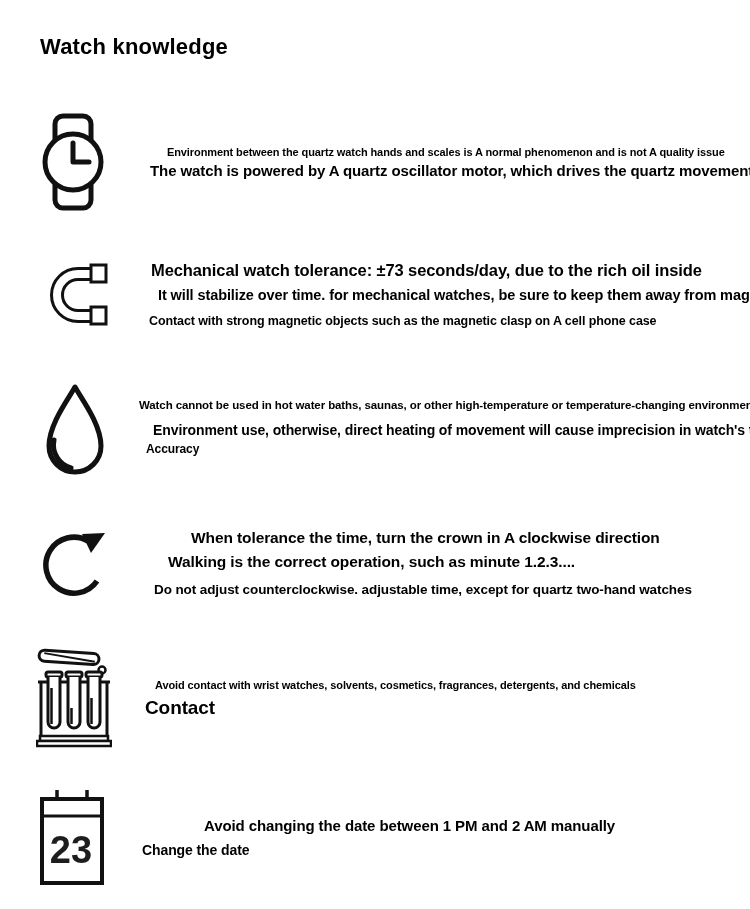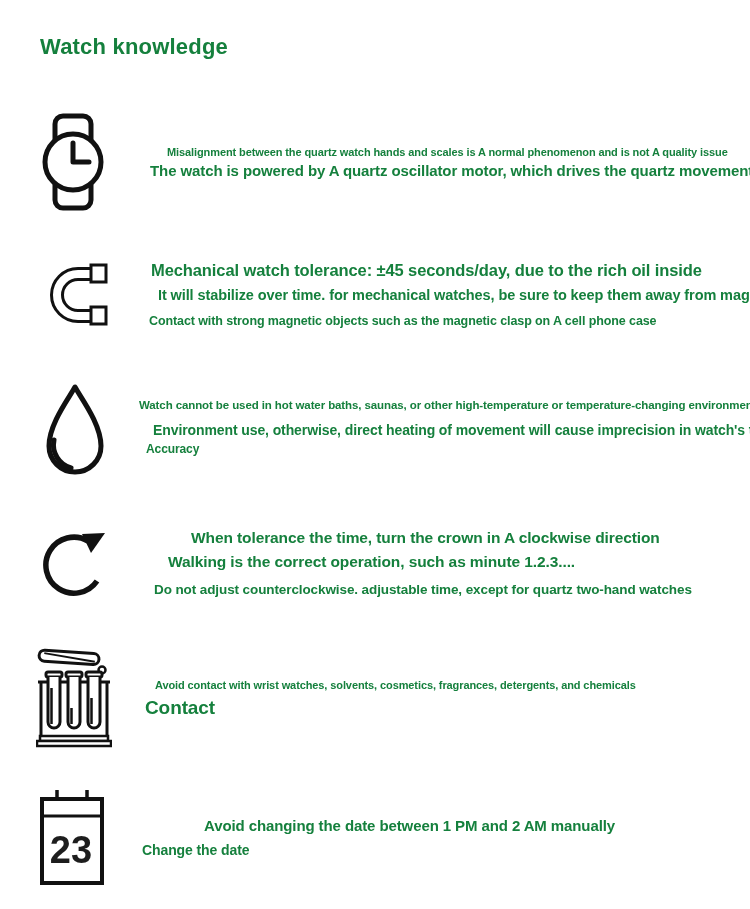--- a/index.html
+++ b/index.html
@@ -1,21 +1,21 @@
 <!DOCTYPE html>
 <html><head>
 <meta charset="utf-8">
 <style>
   html,body { margin:0; padding:0; background:#fff; }
   .page {
     position:relative; width:750px; height:909px; background:#fff;
     font-family:"Liberation Sans","DejaVu Sans",sans-serif;
     color:#1d1d1d; overflow:hidden;
   }
-  .t { position:absolute; margin:0; white-space:nowrap; font-weight:700; color:#15803d; letter-spacing:-0.1px; line-height:1.2; }
+  .t { position:absolute; margin:0; white-space:nowrap; font-weight:700; color:#000000; letter-spacing:-0.1px; line-height:1.2; }
   .title { left:40px; top:34px; font-size:22px; letter-spacing:0.2px; }
 
   .icon { position:absolute; }
   .i1 { left:40px; top:113px; }
   .i2 { left:42px; top:261px; }
   .i3 { left:40px; top:382px; }
   .i4 { left:42px; top:521px; }
   .i5 { left:36px; top:644px; }
   .i6 { left:40px; top:790px; }
 
@@ -47,32 +47,32 @@
 
   <h1 class="t title">Watch knowledge</h1>
 
   <span class="icon i1">
     <svg width="66" height="98" viewBox="0 0 66 98">
       <rect x="15" y="3" width="36" height="92" rx="8" fill="none" stroke="#111" stroke-width="5"></rect>
       <circle cx="33" cy="49" r="28" fill="#fff" stroke="#111" stroke-width="5"></circle>
       <path d="M33,30 L33,49 L49,49" fill="none" stroke="#111" stroke-width="5" stroke-linecap="round" stroke-linejoin="round"></path>
     </svg>
   </span>
-  <p class="t s1l0">Misalignment between the quartz watch hands and scales is A normal phenomenon and is not A quality issue</p>
+  <p class="t s1l0">Environment between the quartz watch hands and scales is A normal phenomenon and is not A quality issue</p>
   <p class="t s1l1">The watch is powered by A quartz oscillator motor, which drives the quartz movement</p>
 
   <span class="icon i2">
     <svg width="68" height="68" viewBox="0 0 68 68">
       <path d="M63,13 H36 A21,21 0 0 0 36,55 H63" fill="none" stroke="#111" stroke-width="14"></path>
       <path d="M63,13 H36 A21,21 0 0 0 36,55 H63" fill="none" stroke="#fff" stroke-width="8"></path>
       <rect x="49" y="4" width="15" height="17" fill="#fff" stroke="#111" stroke-width="3"></rect>
       <rect x="49" y="46" width="15" height="17" fill="#fff" stroke="#111" stroke-width="3"></rect>
     </svg>
   </span>
-  <p class="t s2l0">Mechanical watch tolerance: ±45 seconds/day, due to the rich oil inside</p>
+  <p class="t s2l0">Mechanical watch tolerance: ±73 seconds/day, due to the rich oil inside</p>
   <p class="t s2l1">It will stabilize over time. for mechanical watches, be sure to keep them away from magnets</p>
   <p class="t s2l2">Contact with strong magnetic objects such as the magnetic clasp on A cell phone case</p>
 
   <span class="icon i3">
     <svg width="70" height="98" viewBox="0 0 70 98">
       <path d="M35,5 C29,16 9,42 9,64 a26,26 0 0 0 52,0 C61,42 41,16 35,5 Z" fill="none" stroke="#111" stroke-width="5" stroke-linejoin="round"></path>
       <path d="M14,58 a24,24 0 0 0 17,28" fill="none" stroke="#111" stroke-width="5" stroke-linecap="round"></path>
     </svg>
   </span>
   <p class="t s3l0">Watch cannot be used in hot water baths, saunas, or other high-temperature or temperature-changing environments</p>

